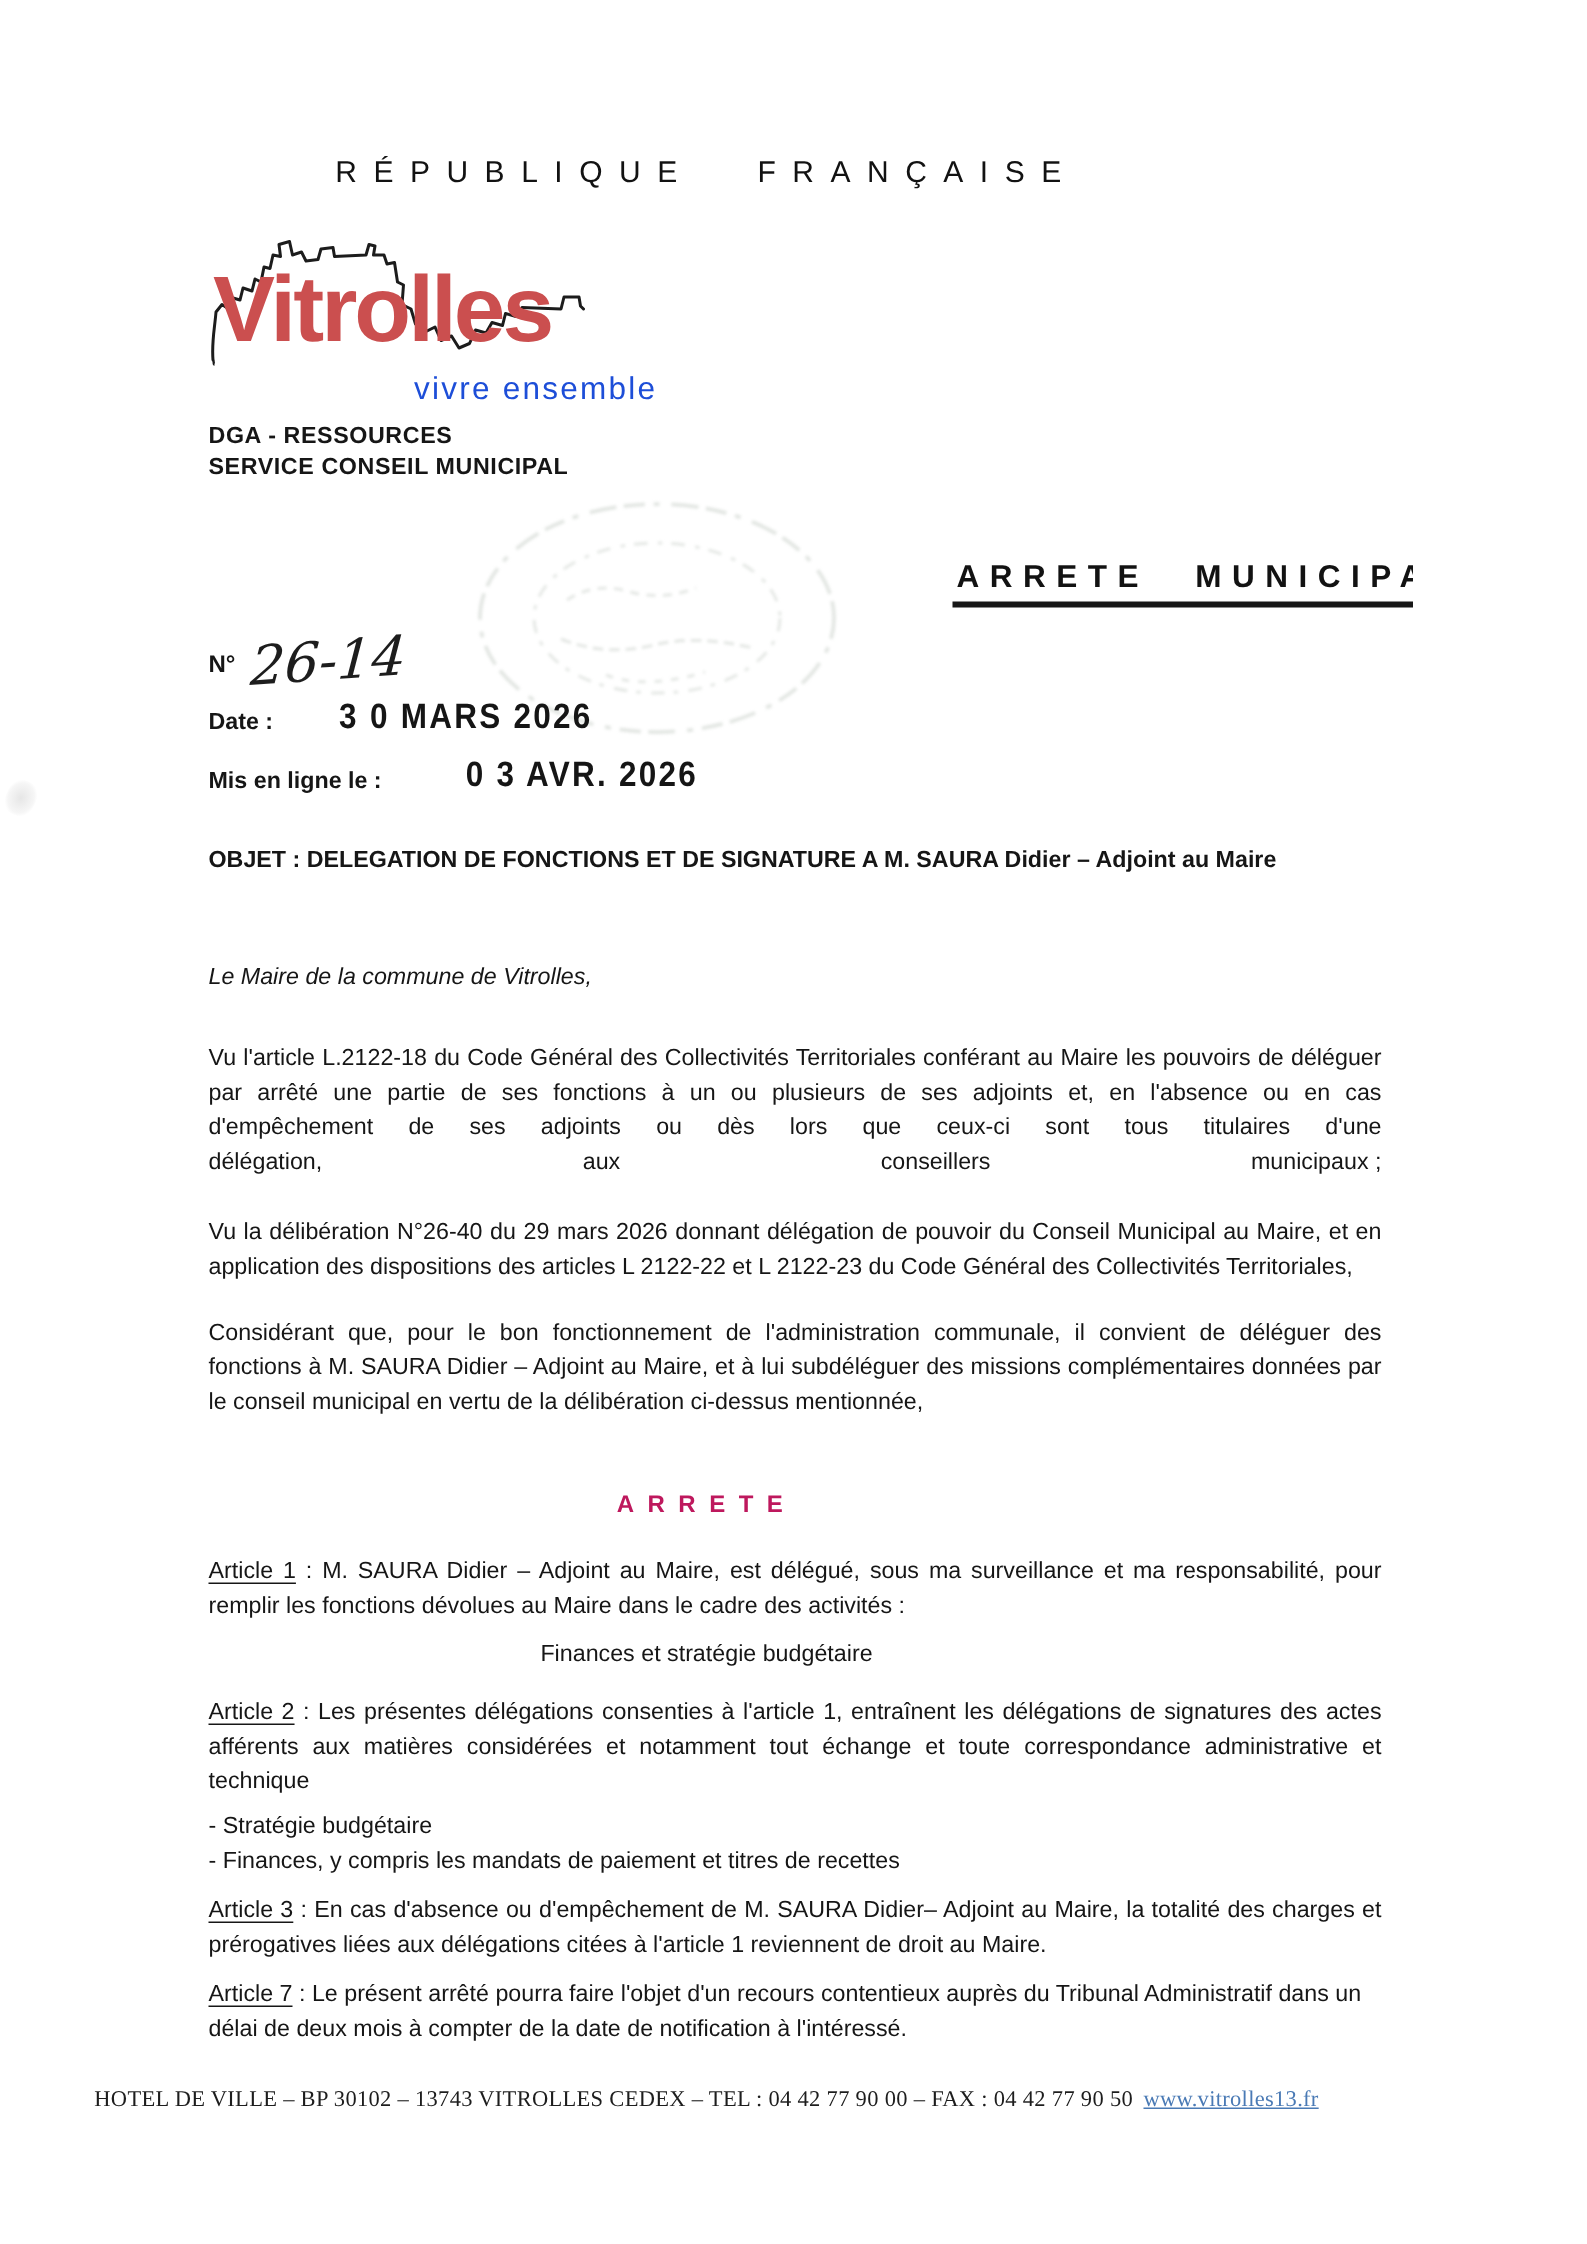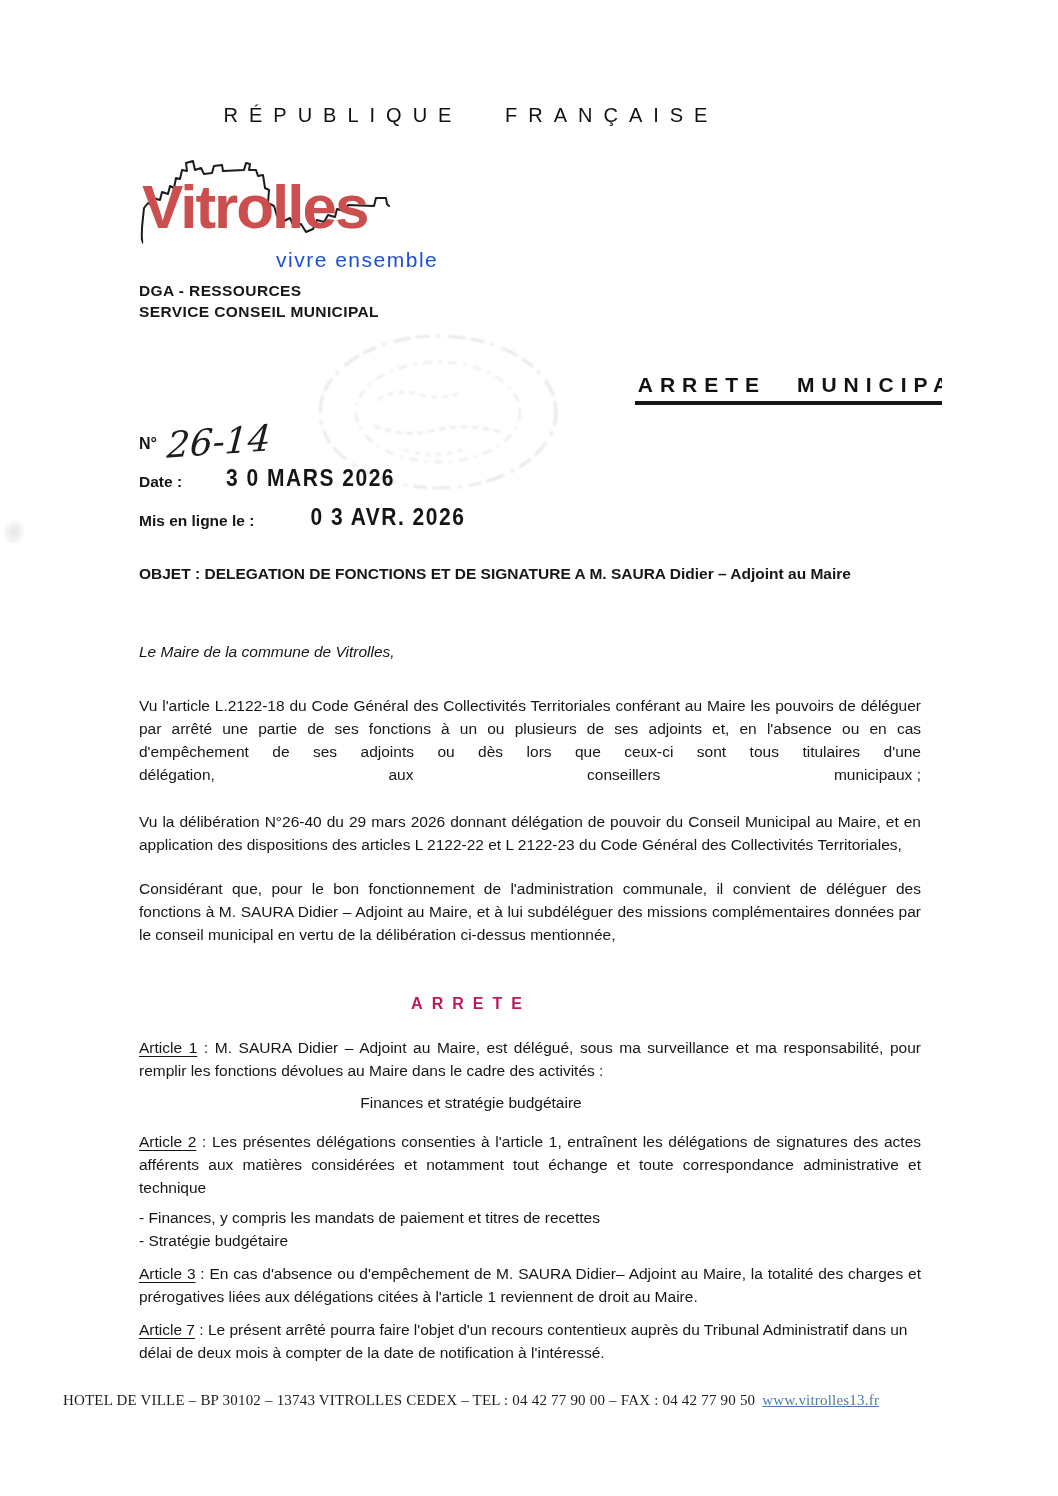--- a/index.html
+++ b/index.html
@@ -156,22 +156,22 @@
     <span class="article-label">Article 1</span><span> : M. SAURA Didier – Adjoint au Maire, est délégué, sous ma surveillance et ma responsabilité, pour remplir les fonctions dévolues au Maire dans le cadre des activités :</span>
   </div>
 
   <div class="finances">Finances et stratégie budgétaire</div>
 
   <div class="para article2">
     <span class="article-label">Article 2</span><span> : Les présentes délégations consenties à l'article 1, entraînent les délégations de signatures des actes afférents aux matières considérées et notamment tout échange et toute correspondance administrative et technique</span>
   </div>
 
   <div class="bullets">
+    <div>- Stratégie budgétaire</div>
     <div>- Finances, y compris les mandats de paiement et titres de recettes</div>
-    <div>- Stratégie budgétaire</div>
   </div>
 
   <div class="para article3">
     <span class="article-label">Article 3</span><span> : En cas d'absence ou d'empêchement de M. SAURA Didier– Adjoint au Maire, la totalité des charges et prérogatives liées aux délégations citées à l'article 1 reviennent de droit au Maire.</span>
   </div>
 
   <div class="para article4">
     <span class="article-label">Article 7</span><span> : Le présent arrêté pourra faire l'objet d'un recours contentieux auprès du Tribunal Administratif dans un délai de deux mois à compter de la date de notification à l'intéressé.</span>
   </div>
 

